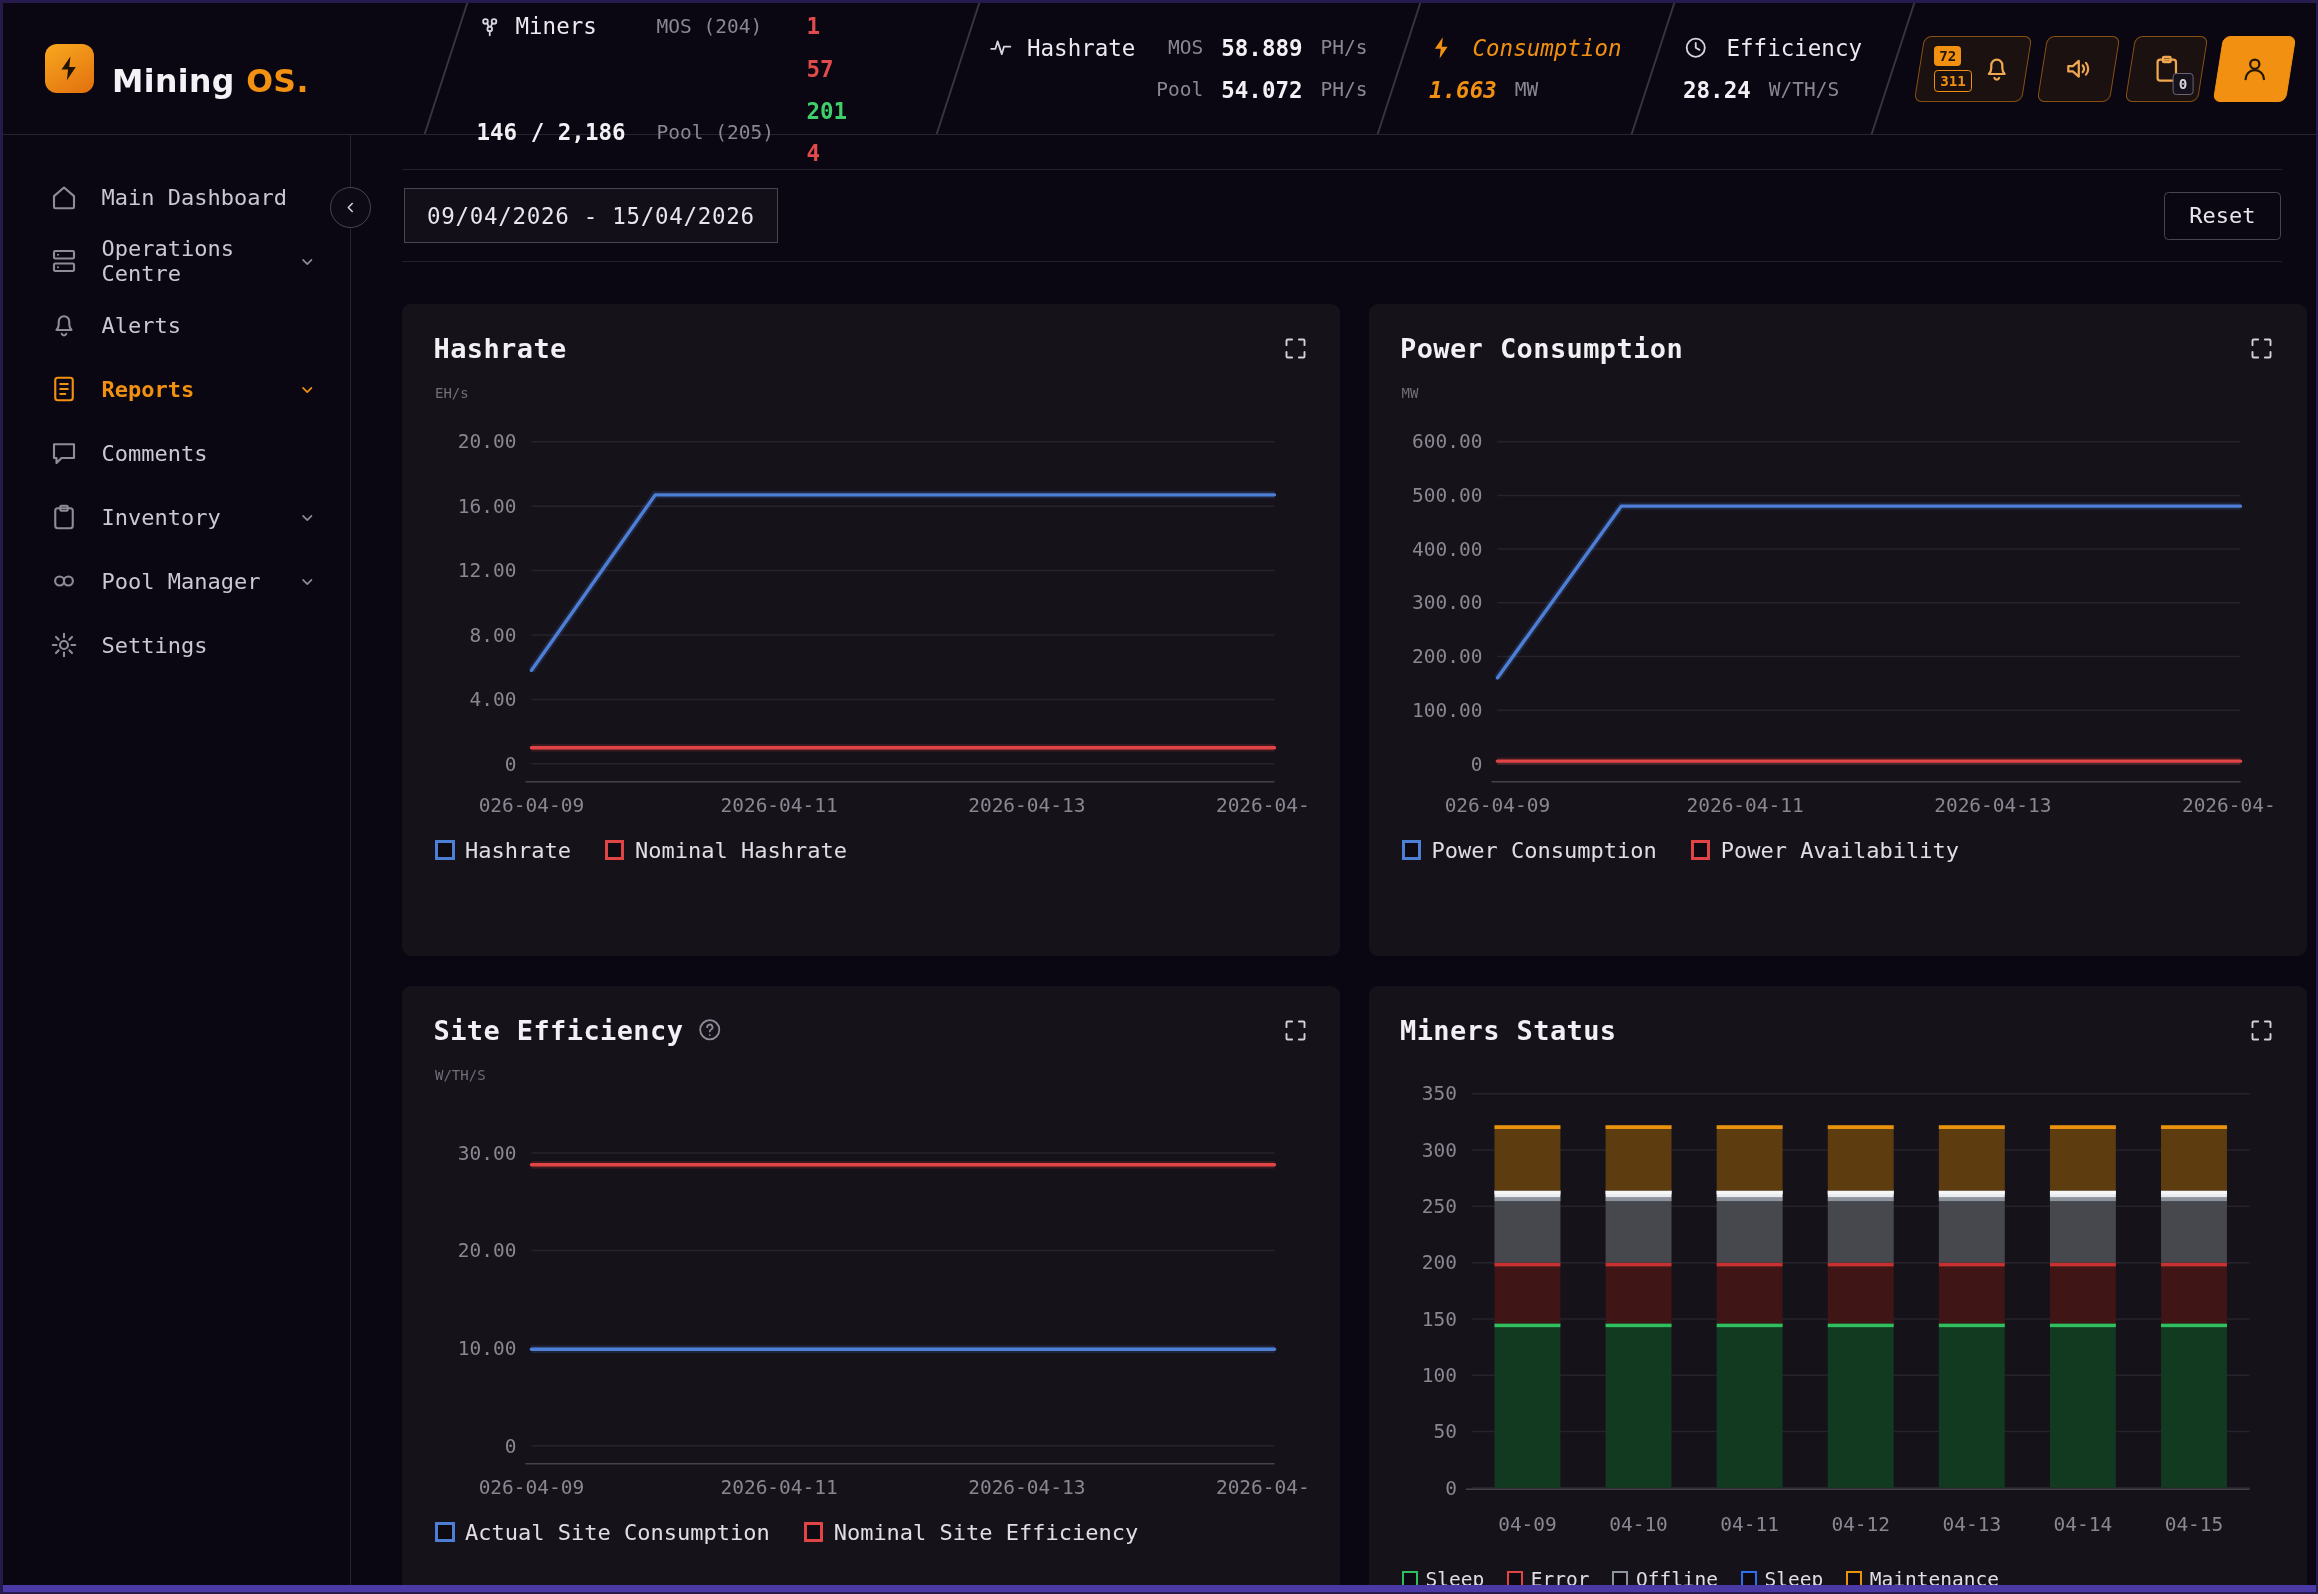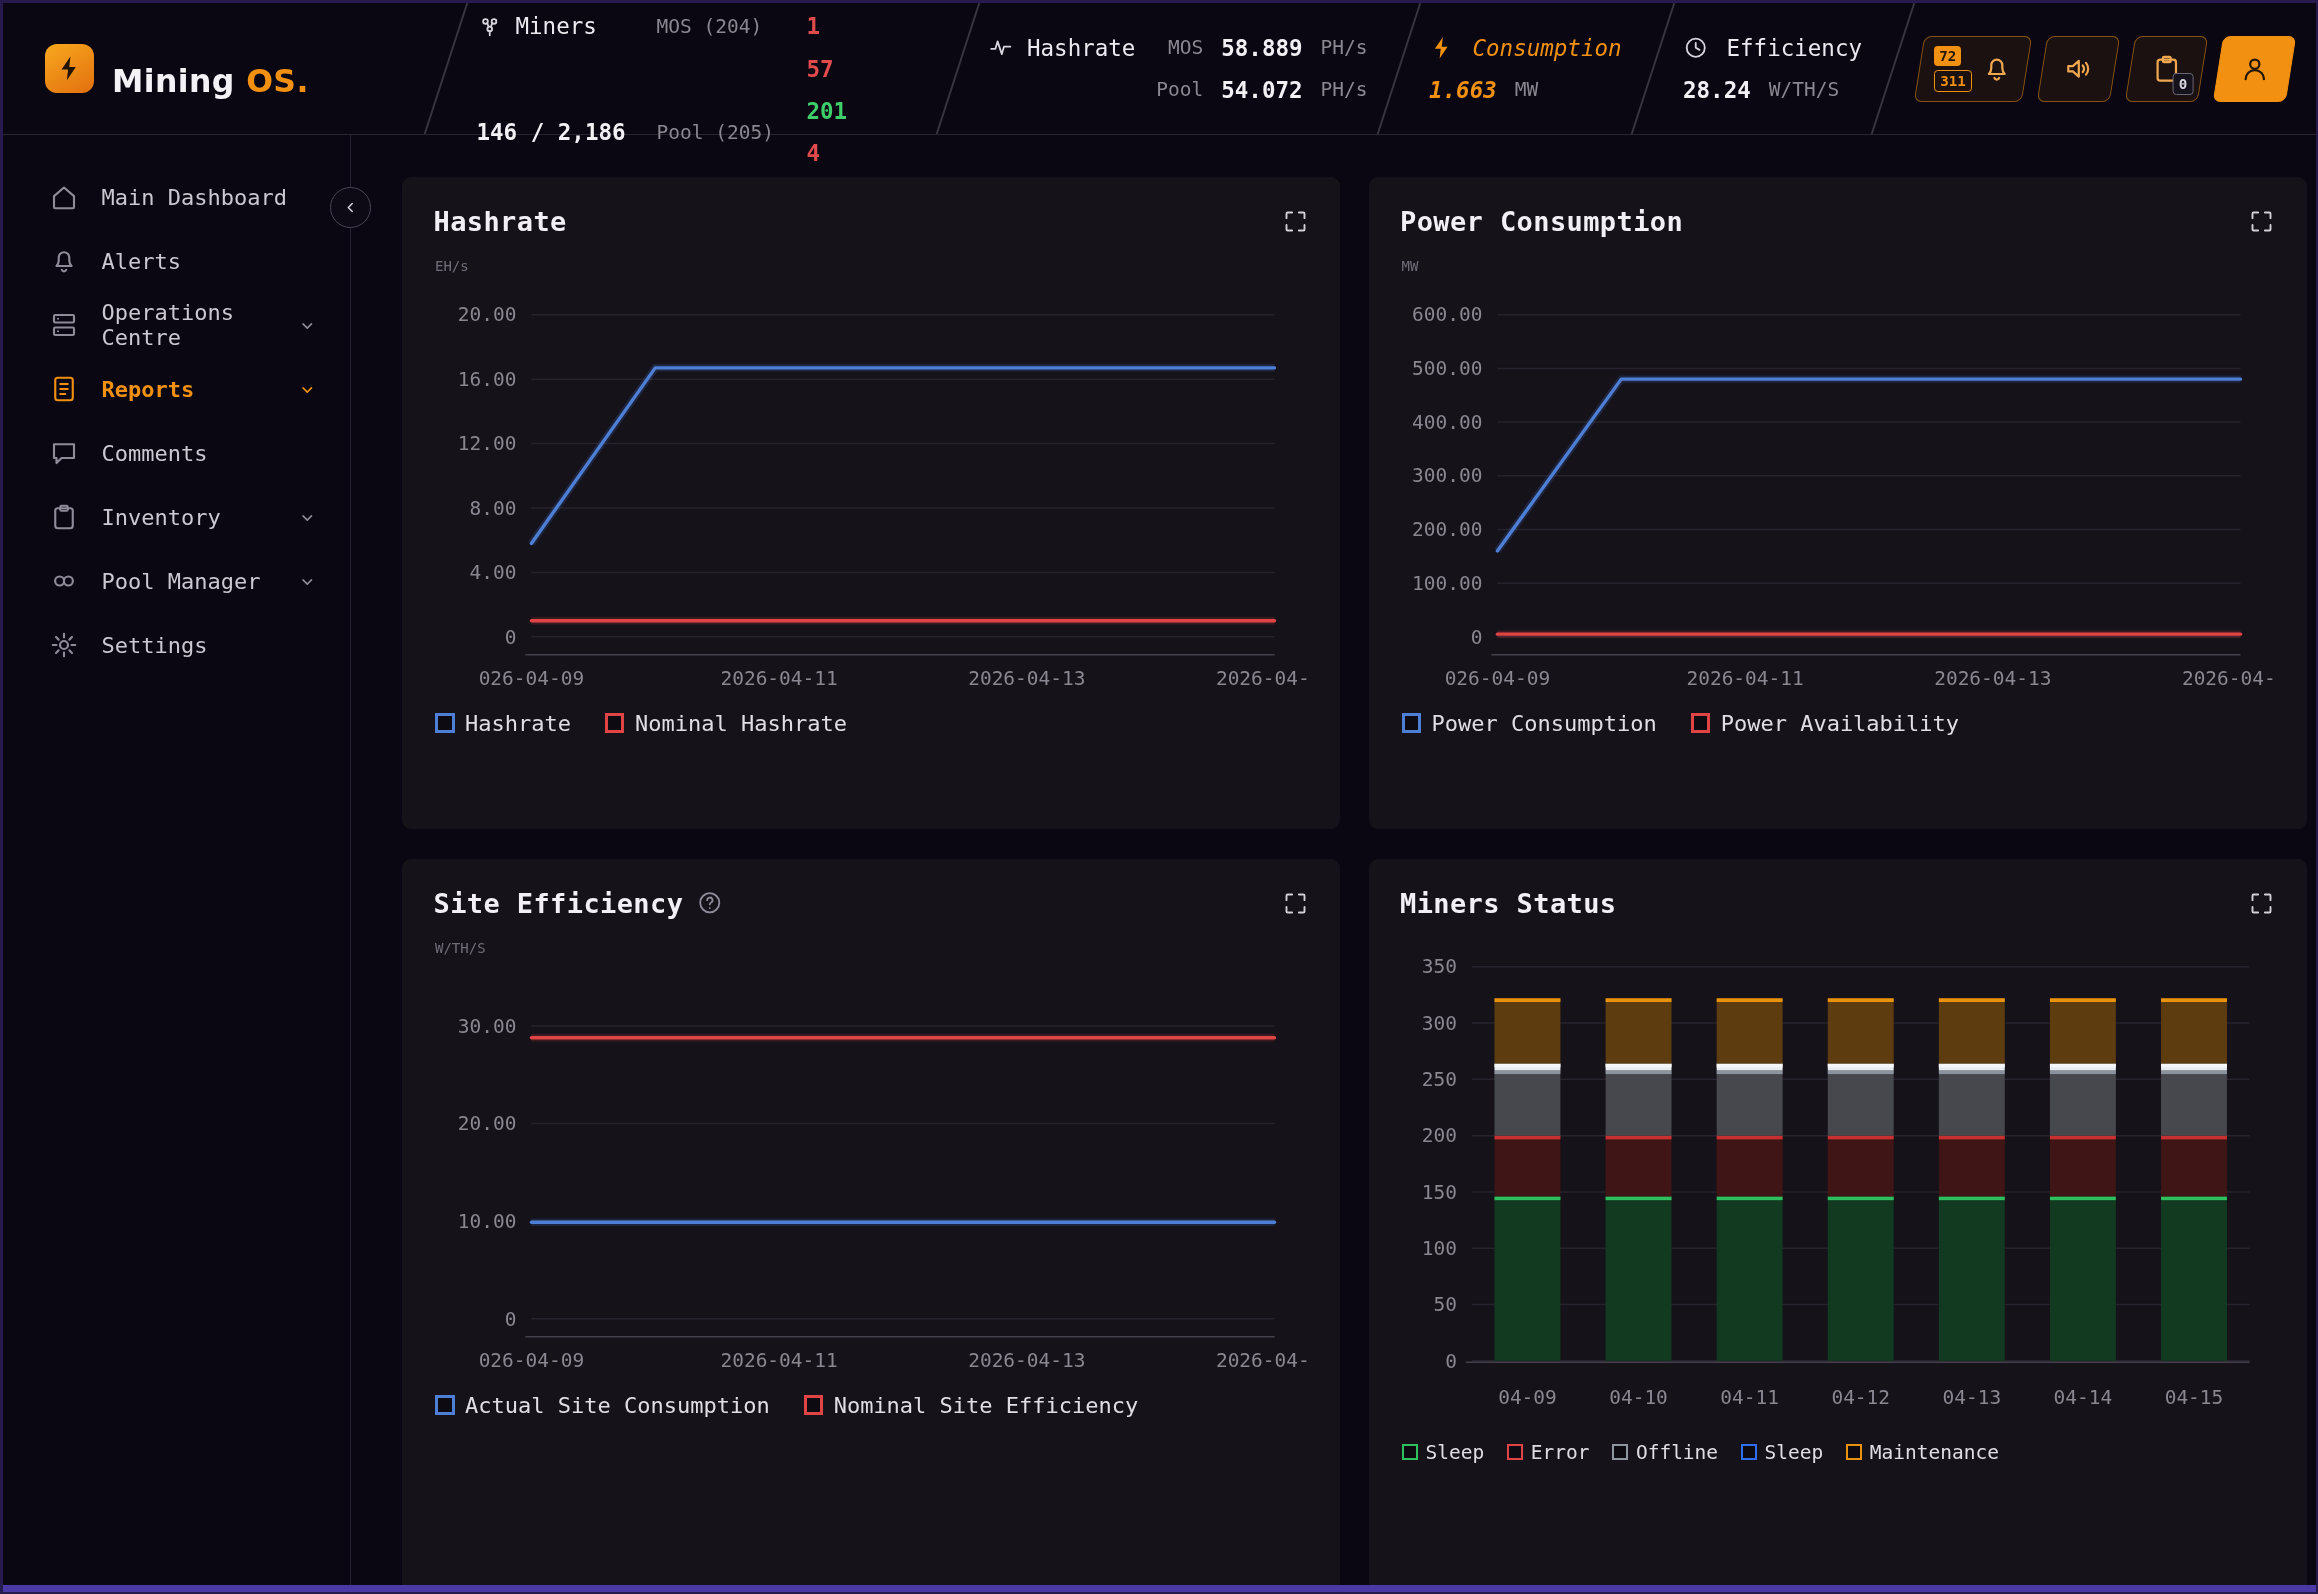--- a/index.html
+++ b/index.html
@@ -261,40 +261,40 @@
         <span class="icon">
           <svg viewBox="0 0 24 24">
             <path d="M4 11.3 12 4.4l8 6.9V20a1 1 0 0 1-1 1H5a1 1 0 0 1-1-1Z"></path>
           </svg>
         </span>
         <span>Main Dashboard</span>
       </div>
       <div class="side-item">
         <span class="icon">
           <svg viewBox="0 0 24 24">
-            <path d="M18 16H6c1.2-1.4 1.8-2.6 1.8-4.6V9.2A4.2 4.2 0 0 1 12 5a4.2 4.2 0 0 1 4.2 4.2v2.2c0 2 .6 3.2 1.8 4.6Z"></path>
-            <path d="M10.2 19a1.9 1.9 0 0 0 3.6 0"></path>
-          </svg>
-        </span>
-        <span>Alerts</span>
-      </div>
-      <div class="side-item">
-        <span class="icon">
-          <svg viewBox="0 0 24 24">
             <rect x="4" y="4" width="16" height="6" rx="1"></rect>
             <rect x="4" y="14" width="16" height="6" rx="1"></rect>
             <path d="M7.2 7h.01M7.2 17h.01"></path>
           </svg>
         </span>
         <span>Operations Centre</span>
         <span class="chev icon">
           <svg viewBox="0 0 24 24">
             <path d="M7.5 10.5 12 15l4.5-4.5"></path>
           </svg>
         </span>
+      </div>
+      <div class="side-item">
+        <span class="icon">
+          <svg viewBox="0 0 24 24">
+            <path d="M18 16H6c1.2-1.4 1.8-2.6 1.8-4.6V9.2A4.2 4.2 0 0 1 12 5a4.2 4.2 0 0 1 4.2 4.2v2.2c0 2 .6 3.2 1.8 4.6Z"></path>
+            <path d="M10.2 19a1.9 1.9 0 0 0 3.6 0"></path>
+          </svg>
+        </span>
+        <span>Alerts</span>
       </div>
       <div class="side-item active">
         <span class="icon">
           <svg viewBox="0 0 24 24">
             <rect x="5" y="3" width="14" height="18" rx="2"></rect>
             <path d="M9 8h6M9 12h6M9 16h4"></path>
           </svg>
         </span>
         <span>Reports</span>
         <span class="chev icon">
@@ -352,20 +352,24 @@
 
   <button id="collapse">
     <span class="icon">
         <svg viewBox="0 0 24 24">
           <path d="M14 7.5 9.5 12 14 16.5"></path>
         </svg>
       </span>
   </button>
 
   <main>
+    <div class="toolbar">
+      <div class="date-box">09/04/2026 - 15/04/2026</div>
+      <button class="reset">Reset</button>
+    </div>
 
     <div class="grid">
 
       <section class="card">
         <div class="card-head">
           <h2>Hashrate</h2>
           <span class="expand icon">
               <svg viewBox="0 0 24 24">
                 <path d="M4 9V5a1 1 0 0 1 1-1h4M15 4h4a1 1 0 0 1 1 1v4M20 15v4a1 1 0 0 1-1 1h-4M9 20H5a1 1 0 0 1-1-1v-4"></path>
               </svg>

